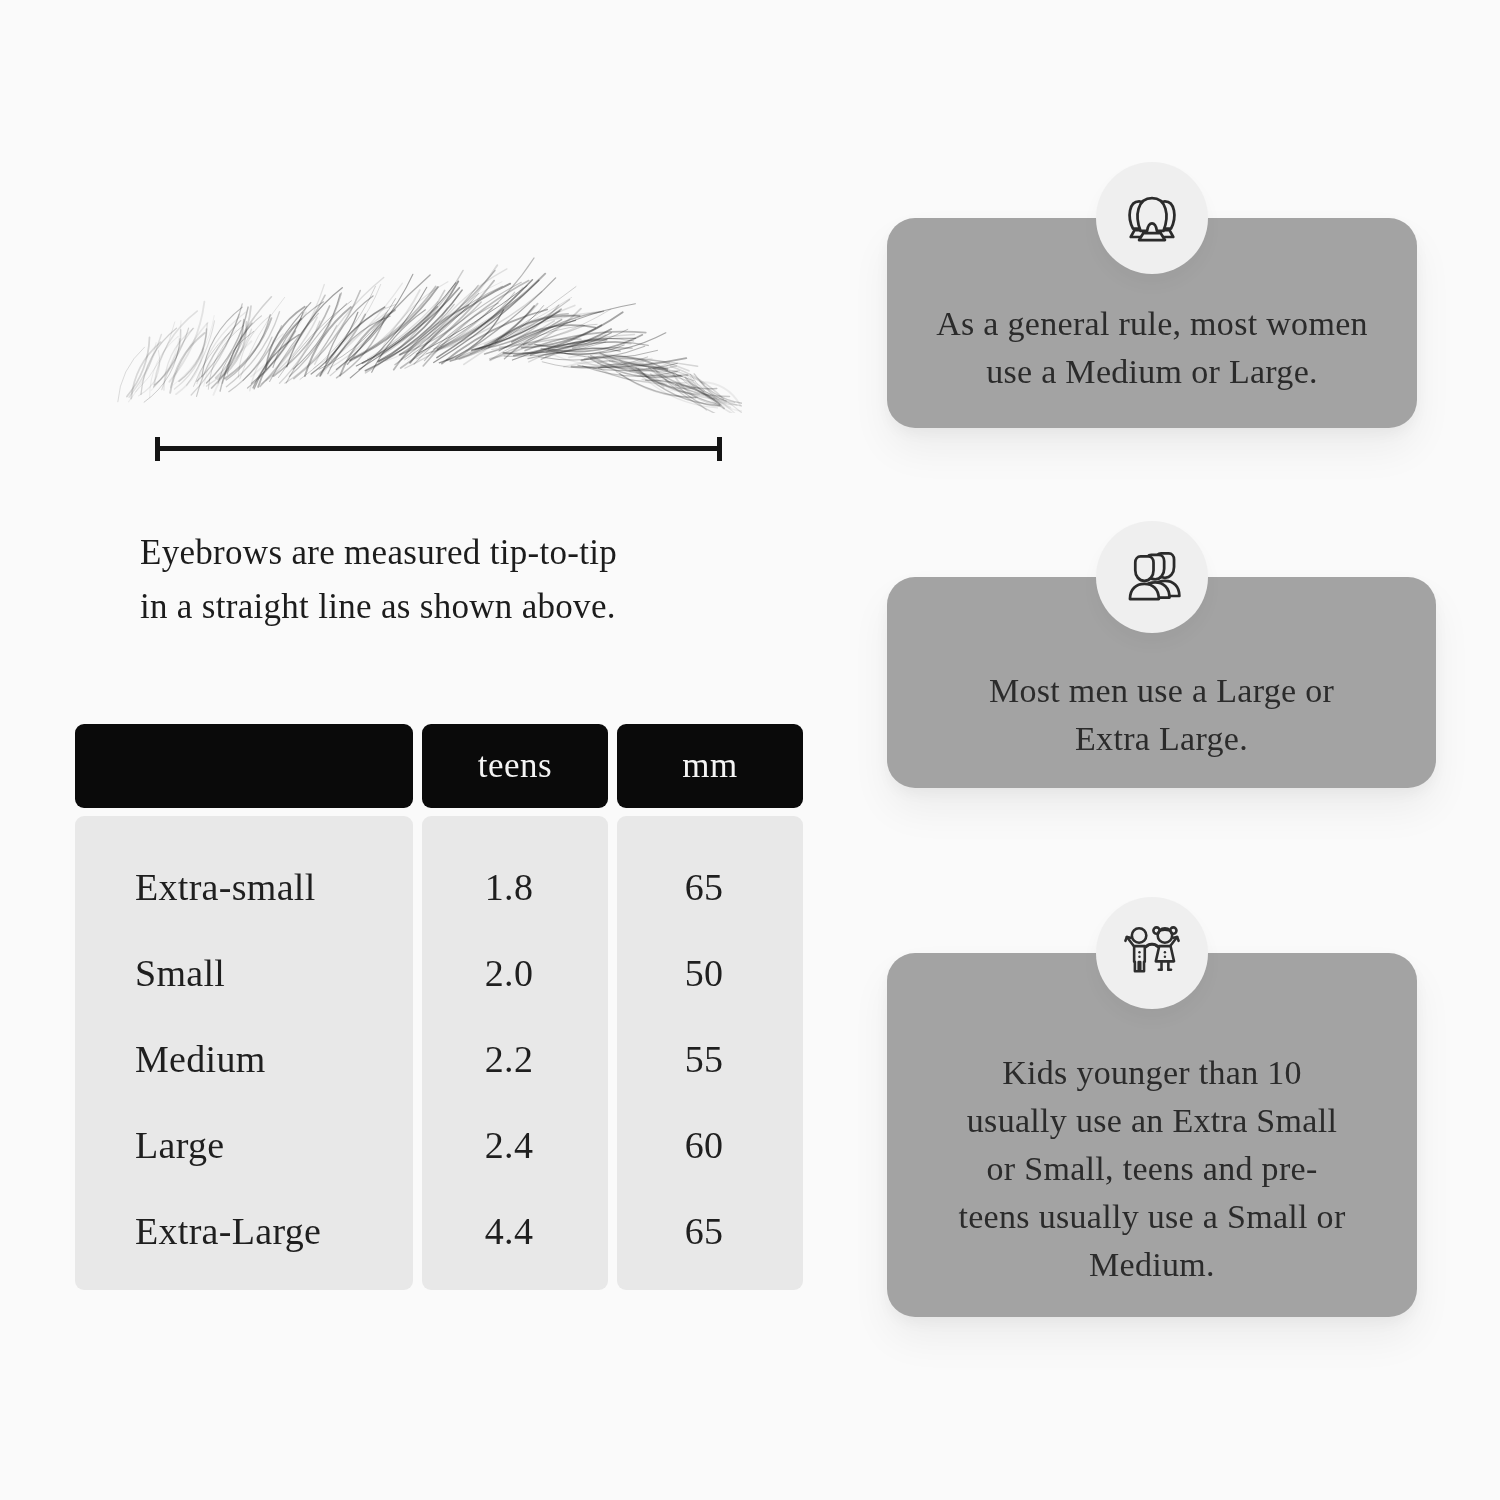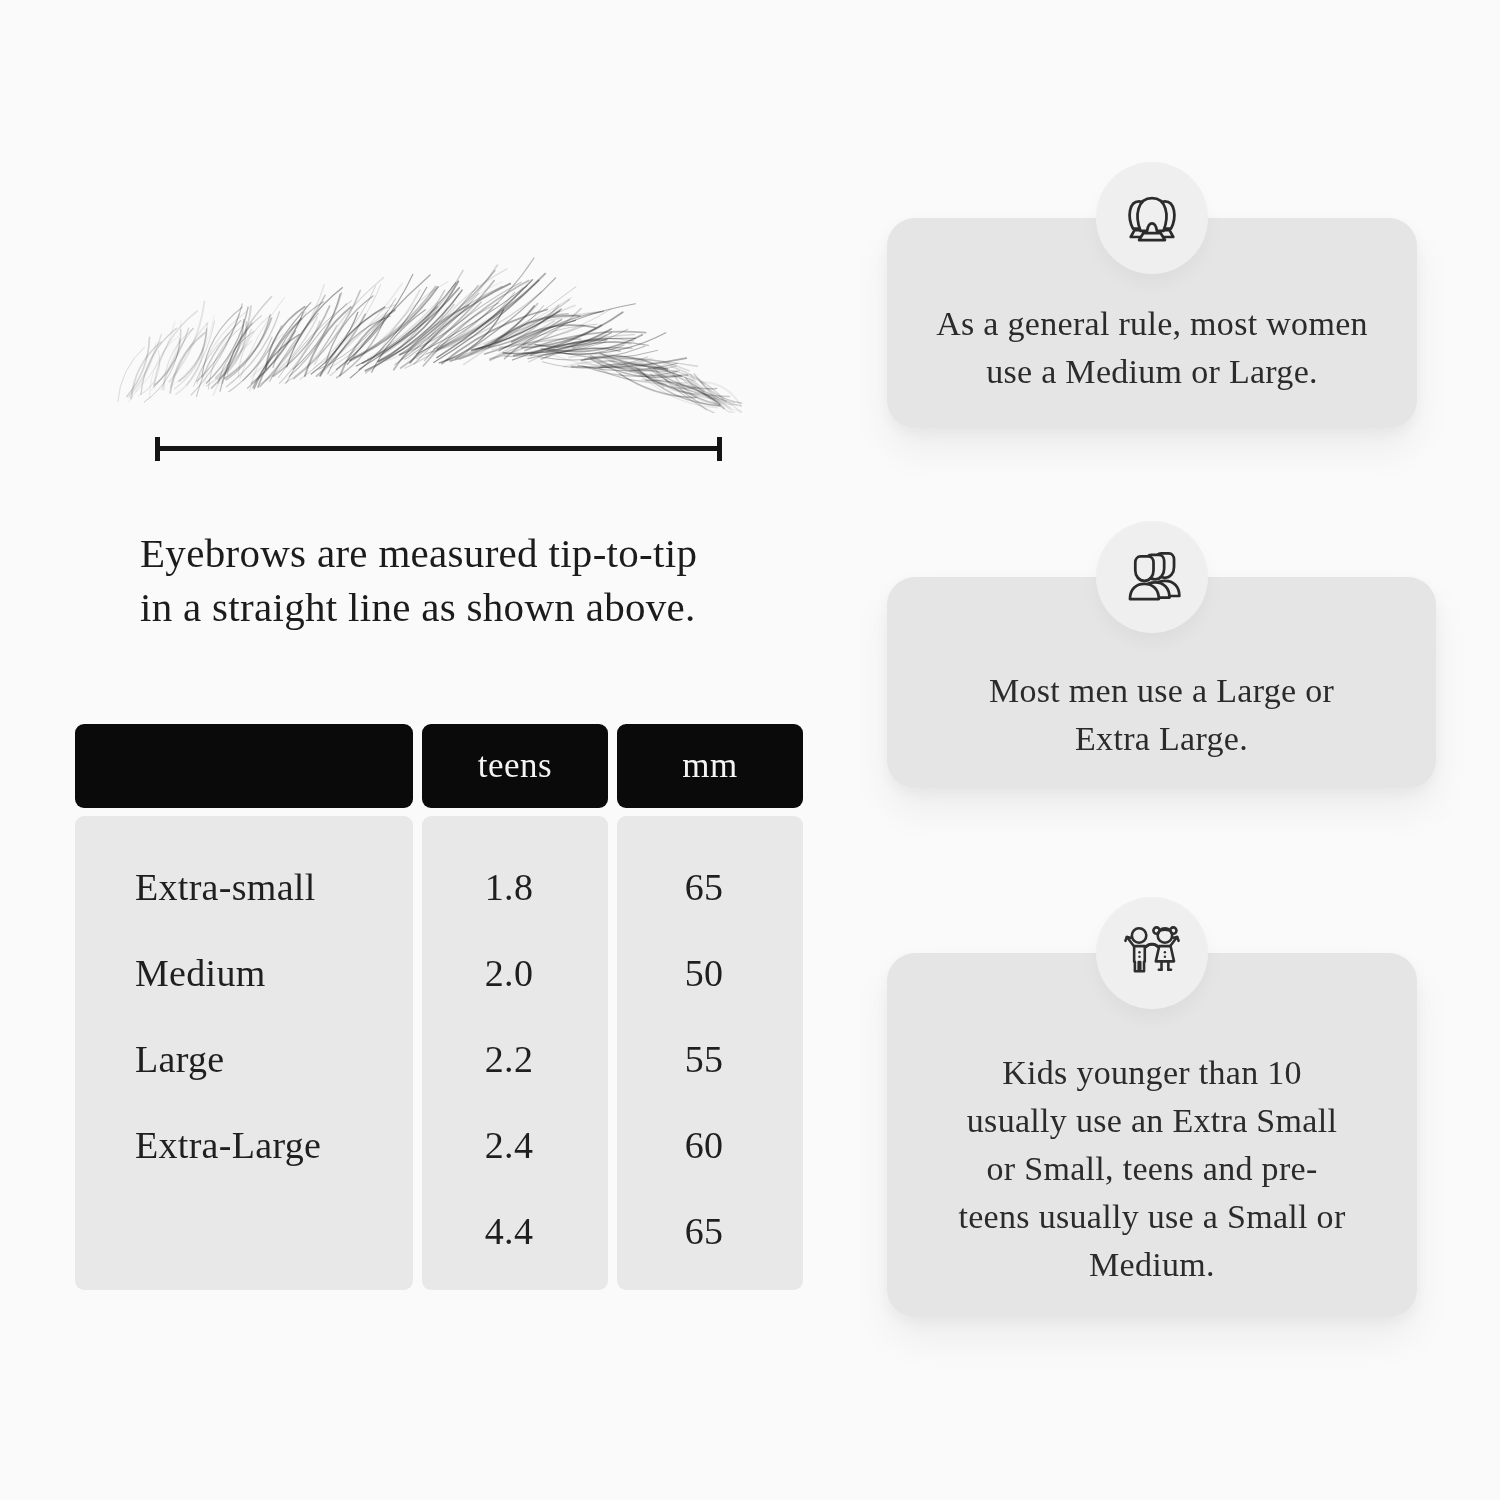--- a/index.html
+++ b/index.html
@@ -5,36 +5,36 @@
   html,body{margin:0;padding:0;}
   body{font-family:"Liberation Serif",serif;}
   .page{position:relative;width:1500px;height:1500px;background:#fafafa;overflow:hidden;}
 
   
   .brow-svg{position:absolute;left:112px;top:243px;width:630px;height:170px;}
   .measure{position:absolute;left:155px;top:446px;width:567px;height:5px;background:#141414;}
   .measure::before,.measure::after{content:"";position:absolute;top:-9px;width:5px;height:24px;background:#141414;}
   .measure::before{left:0;}
   .measure::after{right:0;}
-  .caption{position:absolute;left:140px;top:526px;width:660px;font-size:41px;line-height:54px;
+  .caption{position:absolute;left:140px;top:526px;width:660px;font-size:35px;line-height:54px;
            letter-spacing:.3px;color:#1c1c1c;}
 
   
   .size-table{position:absolute;left:75px;top:724px;width:730px;}
   .thead,.tbody{display:grid;grid-template-columns:338px 186px 186px;column-gap:9px;}
   .th{height:84px;background:#0a0a0a;border-radius:9px;color:#f4f4f4;display:flex;
       align-items:center;justify-content:center;font-size:35px;letter-spacing:.5px;}
   .tbody{margin-top:8px;}
   .tcol{background:#e8e8e8;border-radius:9px;padding:28px 12px 16px 0;}
   .cell{height:86px;display:flex;align-items:center;font-size:38px;color:#1f1f1f;letter-spacing:.3px;}
   .tcol.labels .cell{padding-left:60px;}
   .tcol.nums .cell{justify-content:center;}
 
   
-  .card{position:absolute;left:887px;width:530px;background:#e5e5e5;border-radius:28px;
+  .card{position:absolute;left:887px;width:530px;background:#a3a3a3;border-radius:28px;
         box-shadow:0 22px 40px rgba(0,0,0,.055),0 6px 14px rgba(0,0,0,.04);}
   .card-1{top:218px;height:210px;}
   .card-2{top:577px;height:211px;padding-left:19px;}
   .card-3{top:953px;height:364px;}
   .card-text{position:absolute;left:50%;transform:translateX(-50%);text-align:center;
              font-size:34px;line-height:48px;color:#2b2b2b;letter-spacing:.3px;}
   .card-1 .card-text{top:82px;width:478px;}
   .card-2 .card-text{top:90px;width:400px;}
   .card-3 .card-text{top:96px;width:392px;}
 
@@ -301,20 +301,21 @@
 
   <div class="size-table">
     <div class="thead">
       <div class="th"></div>
       <div class="th">teens</div>
       <div class="th">mm</div>
     </div>
     <div class="tbody">
       <div class="tcol labels">
         <div class="cell">Extra-small</div>
+        <div class="cell">Small</div>
         <div class="cell">Medium</div>
         <div class="cell">Large</div>
         <div class="cell">Extra-Large</div>
       </div>
       <div class="tcol nums">
         <div class="cell">1.8</div>
         <div class="cell">2.0</div>
         <div class="cell">2.2</div>
         <div class="cell">2.4</div>
         <div class="cell">4.4</div>

